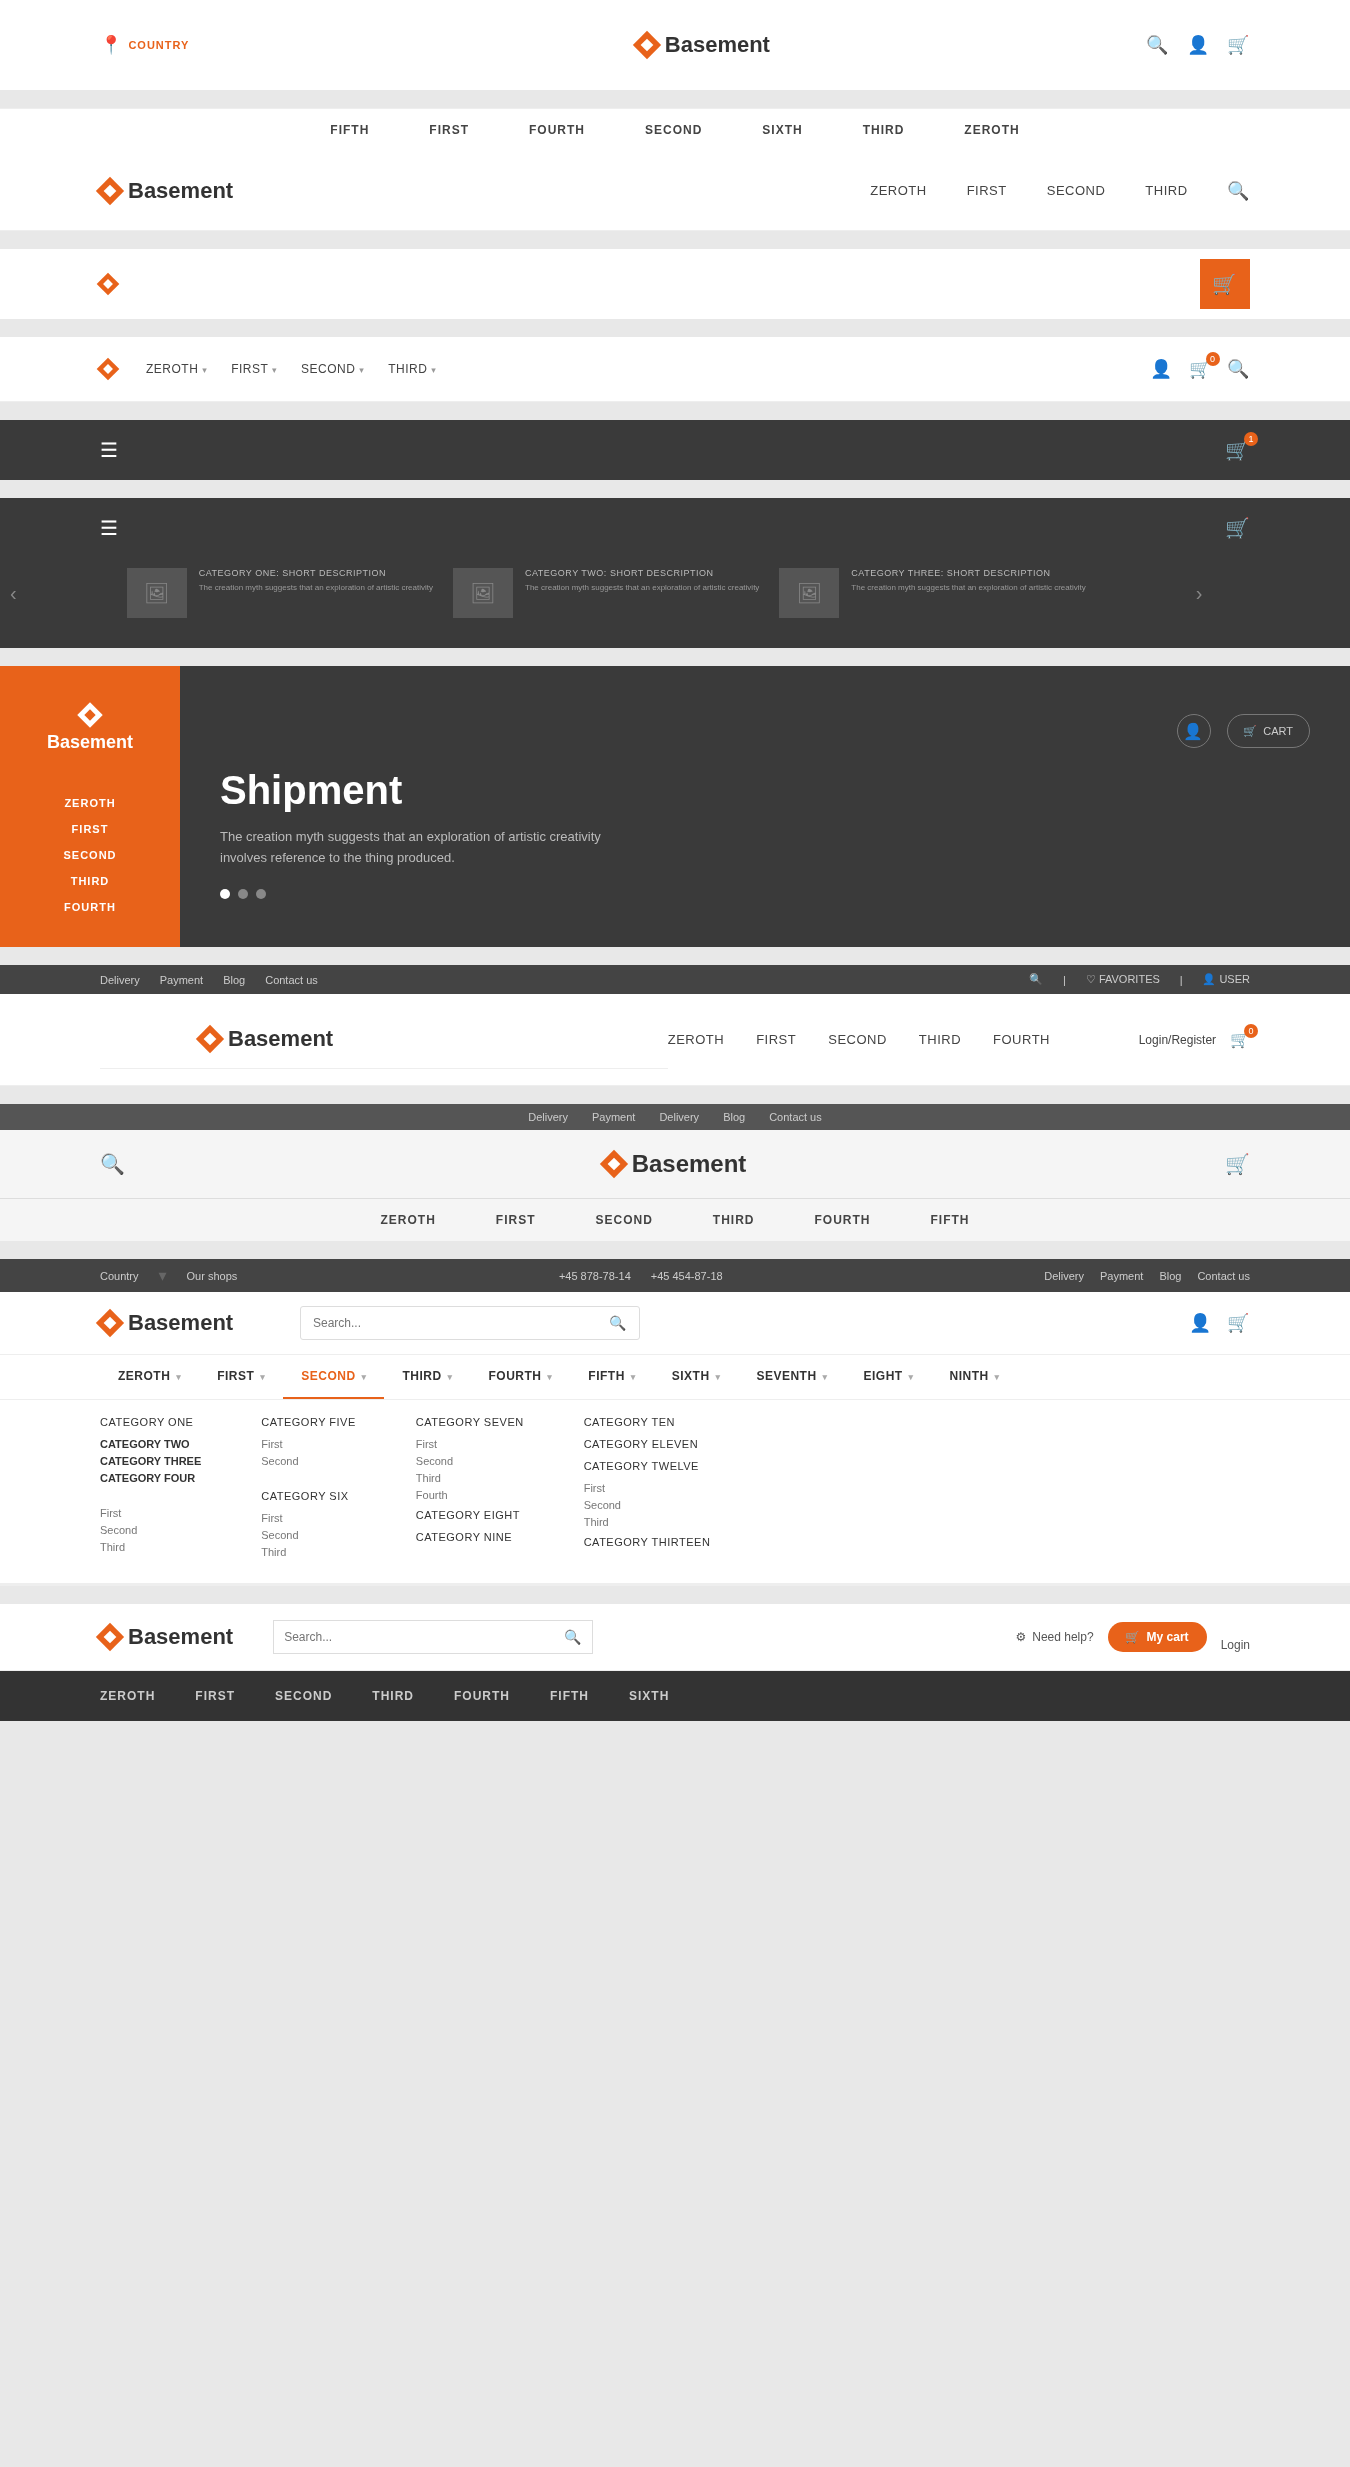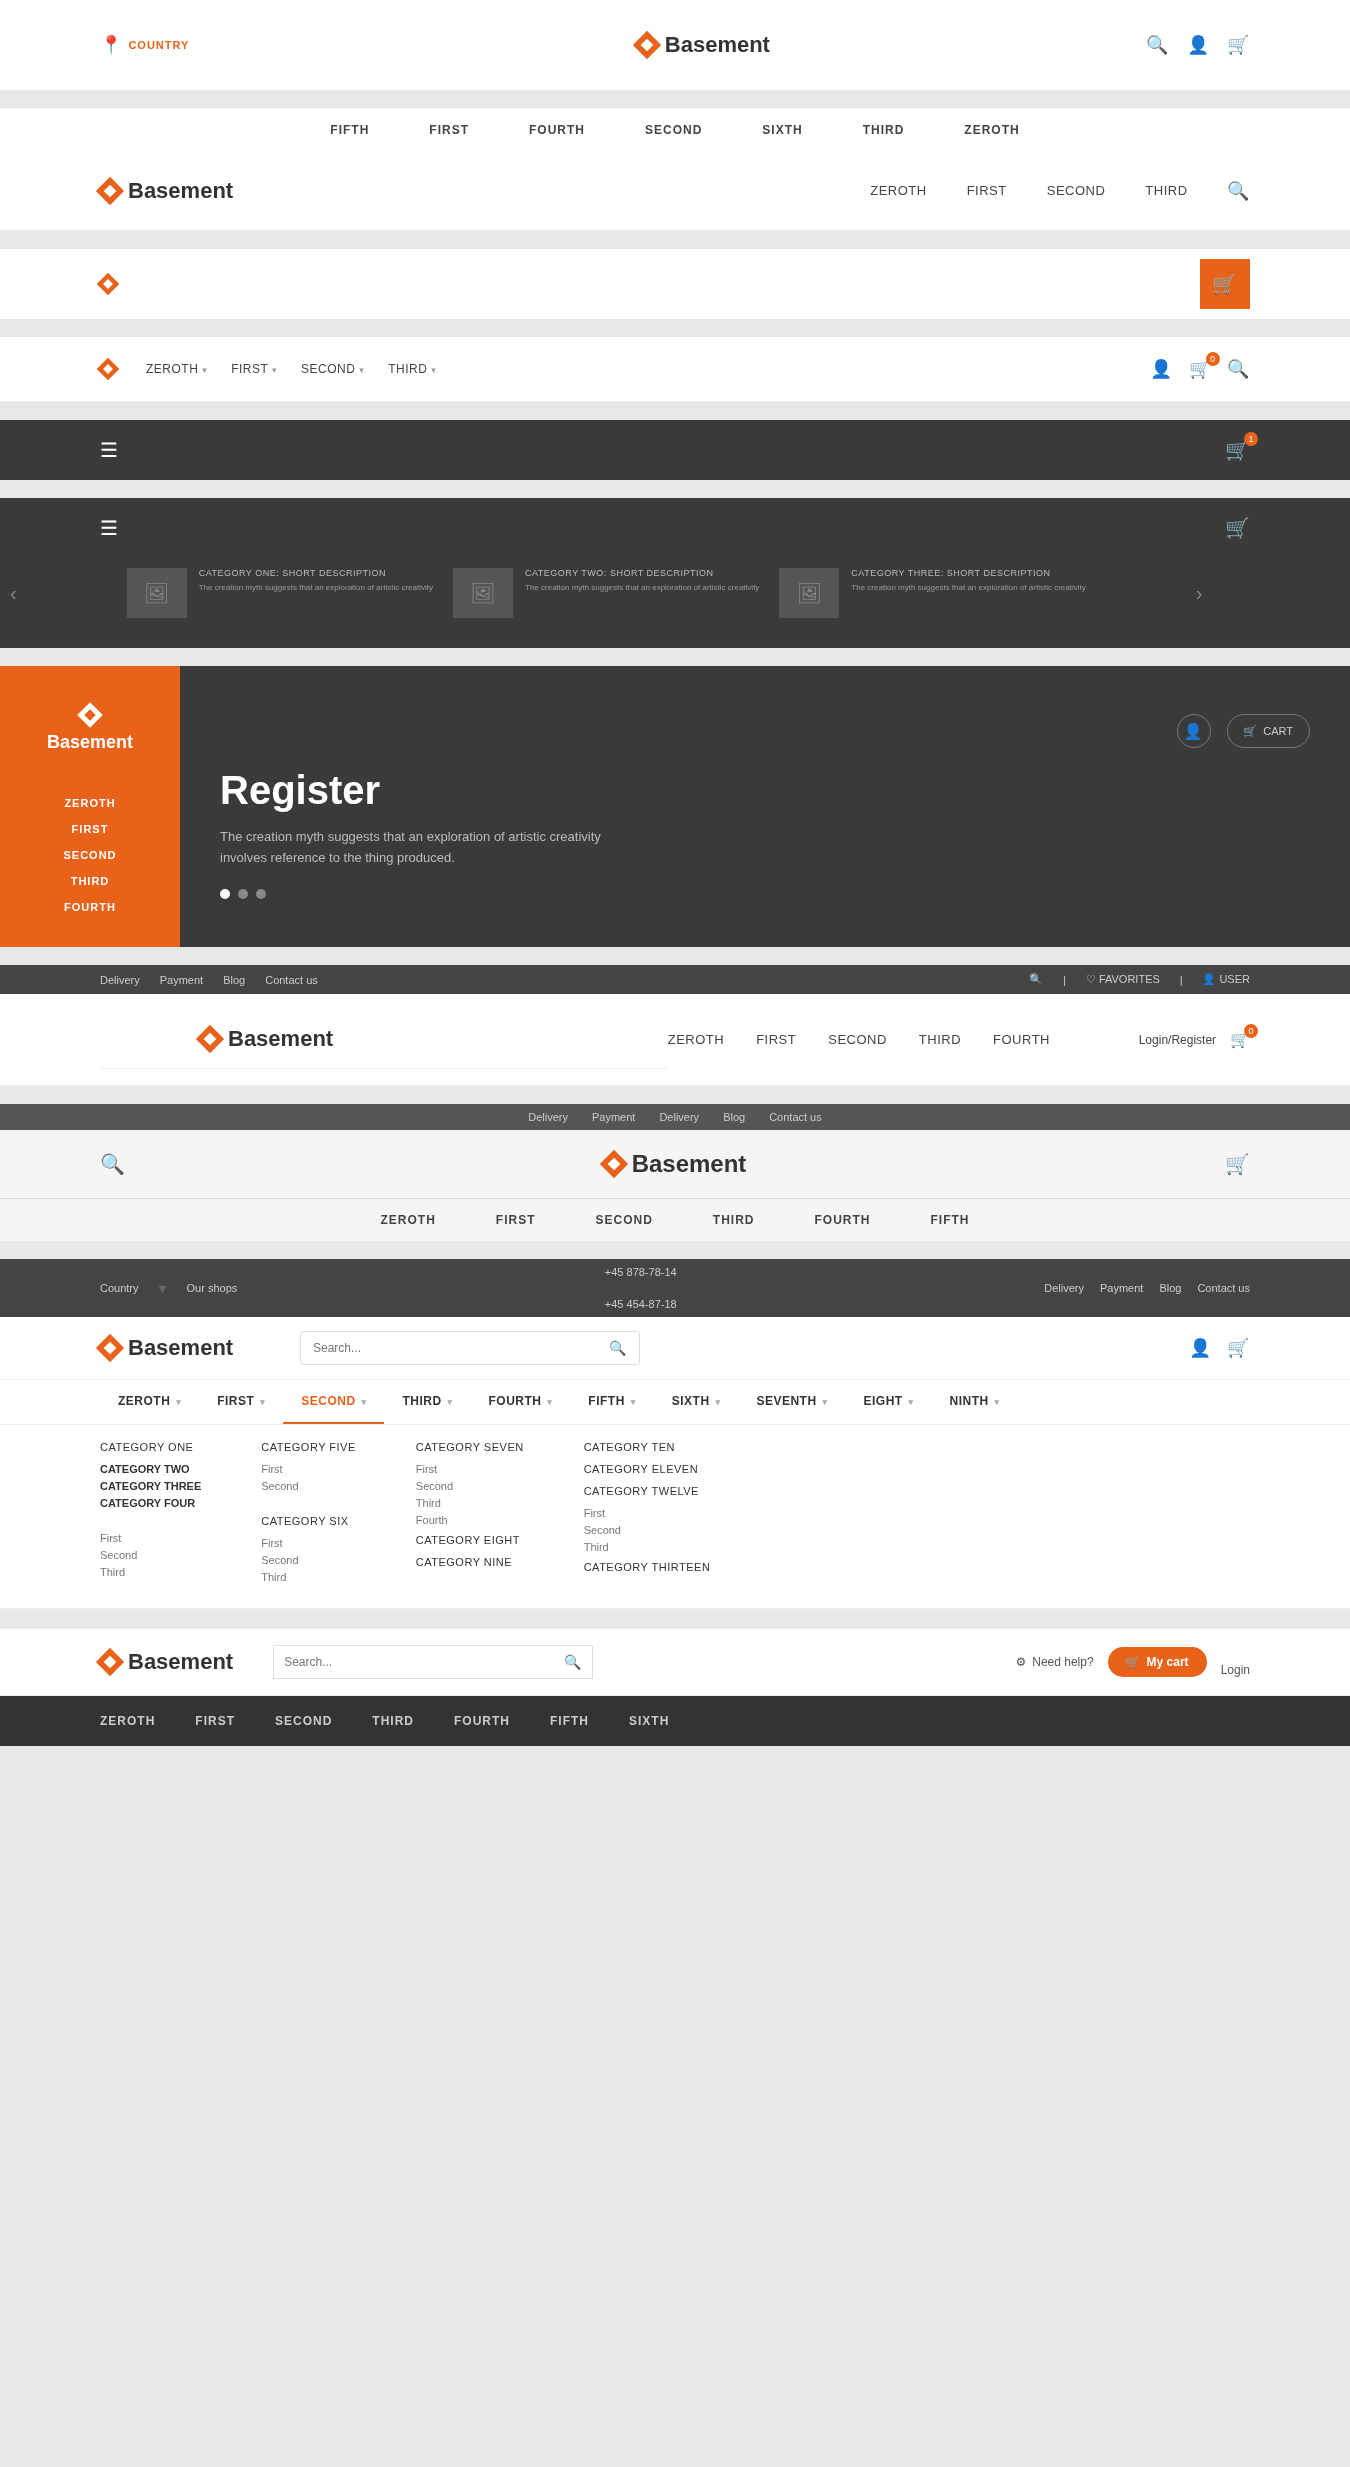--- a/index.html
+++ b/index.html
@@ -543,21 +543,20 @@
       text-decoration: none;
       color: #ccc;
       font-size: 11px;
     }
     .nav10-topbar .left .sep {
       color: #666;
     }
     .nav10-topbar .phones {
       display: flex;
       gap: 20px;
-      flex-direction: column;
     }
     .nav10-topbar .phones span {
       color: #ccc;
       font-size: 11px;
     }
     .nav10-topbar .right {
       display: flex;
       gap: 16px;
     }
     .nav10-topbar .right a {
@@ -954,21 +953,21 @@
       <a style="text-decoration:none; color:#fff; font-size:11px; font-weight:bold; letter-spacing:1px; margin-bottom:14px;">FOURTH</a>
     </div>
     <div class="nav7-main">
       <div class="nav7-top-icons">
         <div class="user-icon">👤</div>
         <div class="icon-btn">
           <span>🛒</span>
           <span>CART</span>
         </div>
       </div>
-      <h1>Register</h1>
+      <h1>Shipment</h1>
       <p>The creation myth suggests that an exploration of artistic creativity involves reference to the thing produced.</p>
       <div class="nav7-dots">
         <div class="nav7-dot active"></div>
         <div class="nav7-dot"></div>
         <div class="nav7-dot"></div>
       </div>
     </div>
   </div>
 </div>
 

